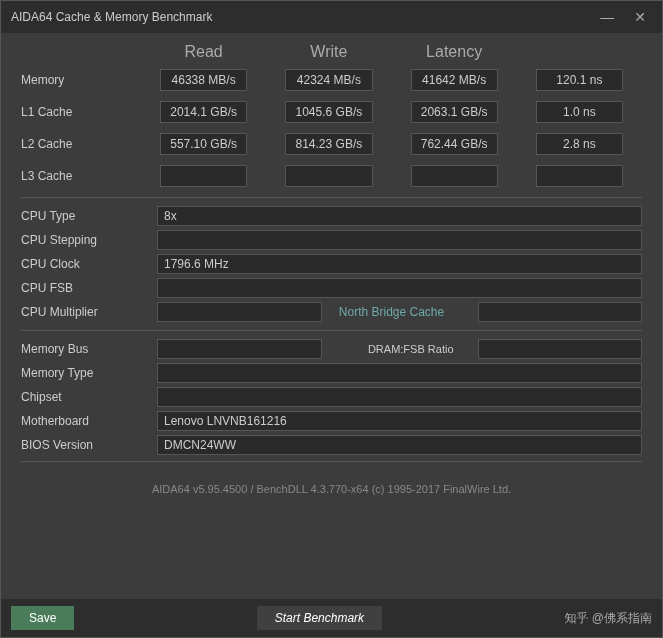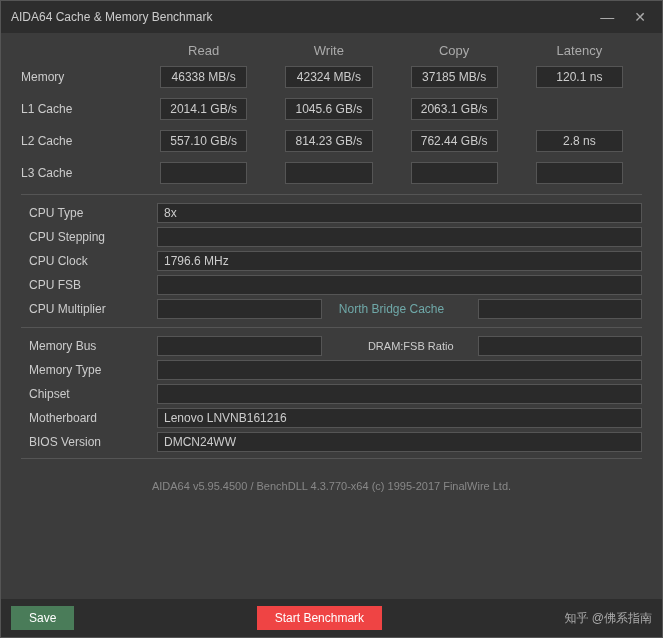--- a/index.html
+++ b/index.html
@@ -57,21 +57,21 @@
     }
     .table-header-row {
       display: grid;
       grid-template-columns: 120px 1fr 1fr 1fr 1fr;
       margin-bottom: 4px;
       padding: 0 0 4px 0;
     }
     .table-header-cell {
       text-align: center;
       color: #aaaaaa;
-      font-size: 13px;
+      font-size: 16px;
     }
     .table-row {
       display: grid;
       grid-template-columns: 120px 1fr 1fr 1fr 1fr;
       align-items: center;
       margin-bottom: 10px;
     }
     .row-label {
       color: #cccccc;
       font-size: 12px;
@@ -107,21 +107,20 @@
       grid-template-columns: 120px 1fr;
       align-items: center;
       margin-bottom: 4px;
     }
     .info-row.double {
       grid-template-columns: 120px 1fr 140px 1fr;
     }
     .info-label {
       color: #cccccc;
       font-size: 12px;
-      margin-left: 8px;
     }
     .info-value-box {
       background: #2a2a2a;
       border: 1px solid #555;
       color: #cccccc;
       font-size: 12px;
       padding: 2px 6px;
       height: 20px;
       display: flex;
       align-items: center;
@@ -161,22 +160,23 @@
     .bottom-btn {
       background: #4a7c59;
       border: none;
       color: #fff;
       font-size: 12px;
       padding: 5px 18px;
       cursor: pointer;
       margin-right: 8px;
     }
     .bottom-btn.start {
-      background: #ef4444;
+      background: #404040;
       margin-left: auto;
+      font-style: italic;
     }
     .watermark {
       color: #aaa;
       font-size: 12px;
       margin-left: auto;
     }
     .bottom-left {
       display: flex;
     }
   </style>
@@ -191,50 +191,52 @@
       <button class="title-bar-btn">✕</button>
     </div>
   </div>
 
   <div class="content-area">
 
     <div class="table-header-row">
       <div></div>
       <div class="table-header-cell">Read</div>
       <div class="table-header-cell">Write</div>
-      <div class="table-header-cell">Copy</div>
       <div class="table-header-cell">Latency</div>
     </div>
 
     <div class="table-row">
       <div class="row-label">Memory</div>
       <div class="value-cell">
         <div class="value-box">46338 MB/s</div>
       </div>
       <div class="value-cell">
         <div class="value-box">42324 MB/s</div>
       </div>
       <div class="value-cell">
-        <div class="value-box">37185 MB/s</div>
+        <div class="value-box">41642 MB/s</div>
       </div>
       <div class="value-cell">
         <div class="value-box">120.1 ns</div>
       </div>
     </div>
 
     <div class="table-row">
       <div class="row-label">L1 Cache</div>
       <div class="value-cell">
         <div class="value-box">2014.1 GB/s</div>
       </div>
       <div class="value-cell">
         <div class="value-box">1045.6 GB/s</div>
       </div>
       <div class="value-cell">
         <div class="value-box">2063.1 GB/s</div>
+      </div>
+      <div class="value-cell">
+        <div class="value-box">1.0 ns</div>
       </div>
     </div>
 
     <div class="table-row">
       <div class="row-label">L2 Cache</div>
       <div class="value-cell">
         <div class="value-box">557.10 GB/s</div>
       </div>
       <div class="value-cell">
         <div class="value-box">814.23 GB/s</div>

